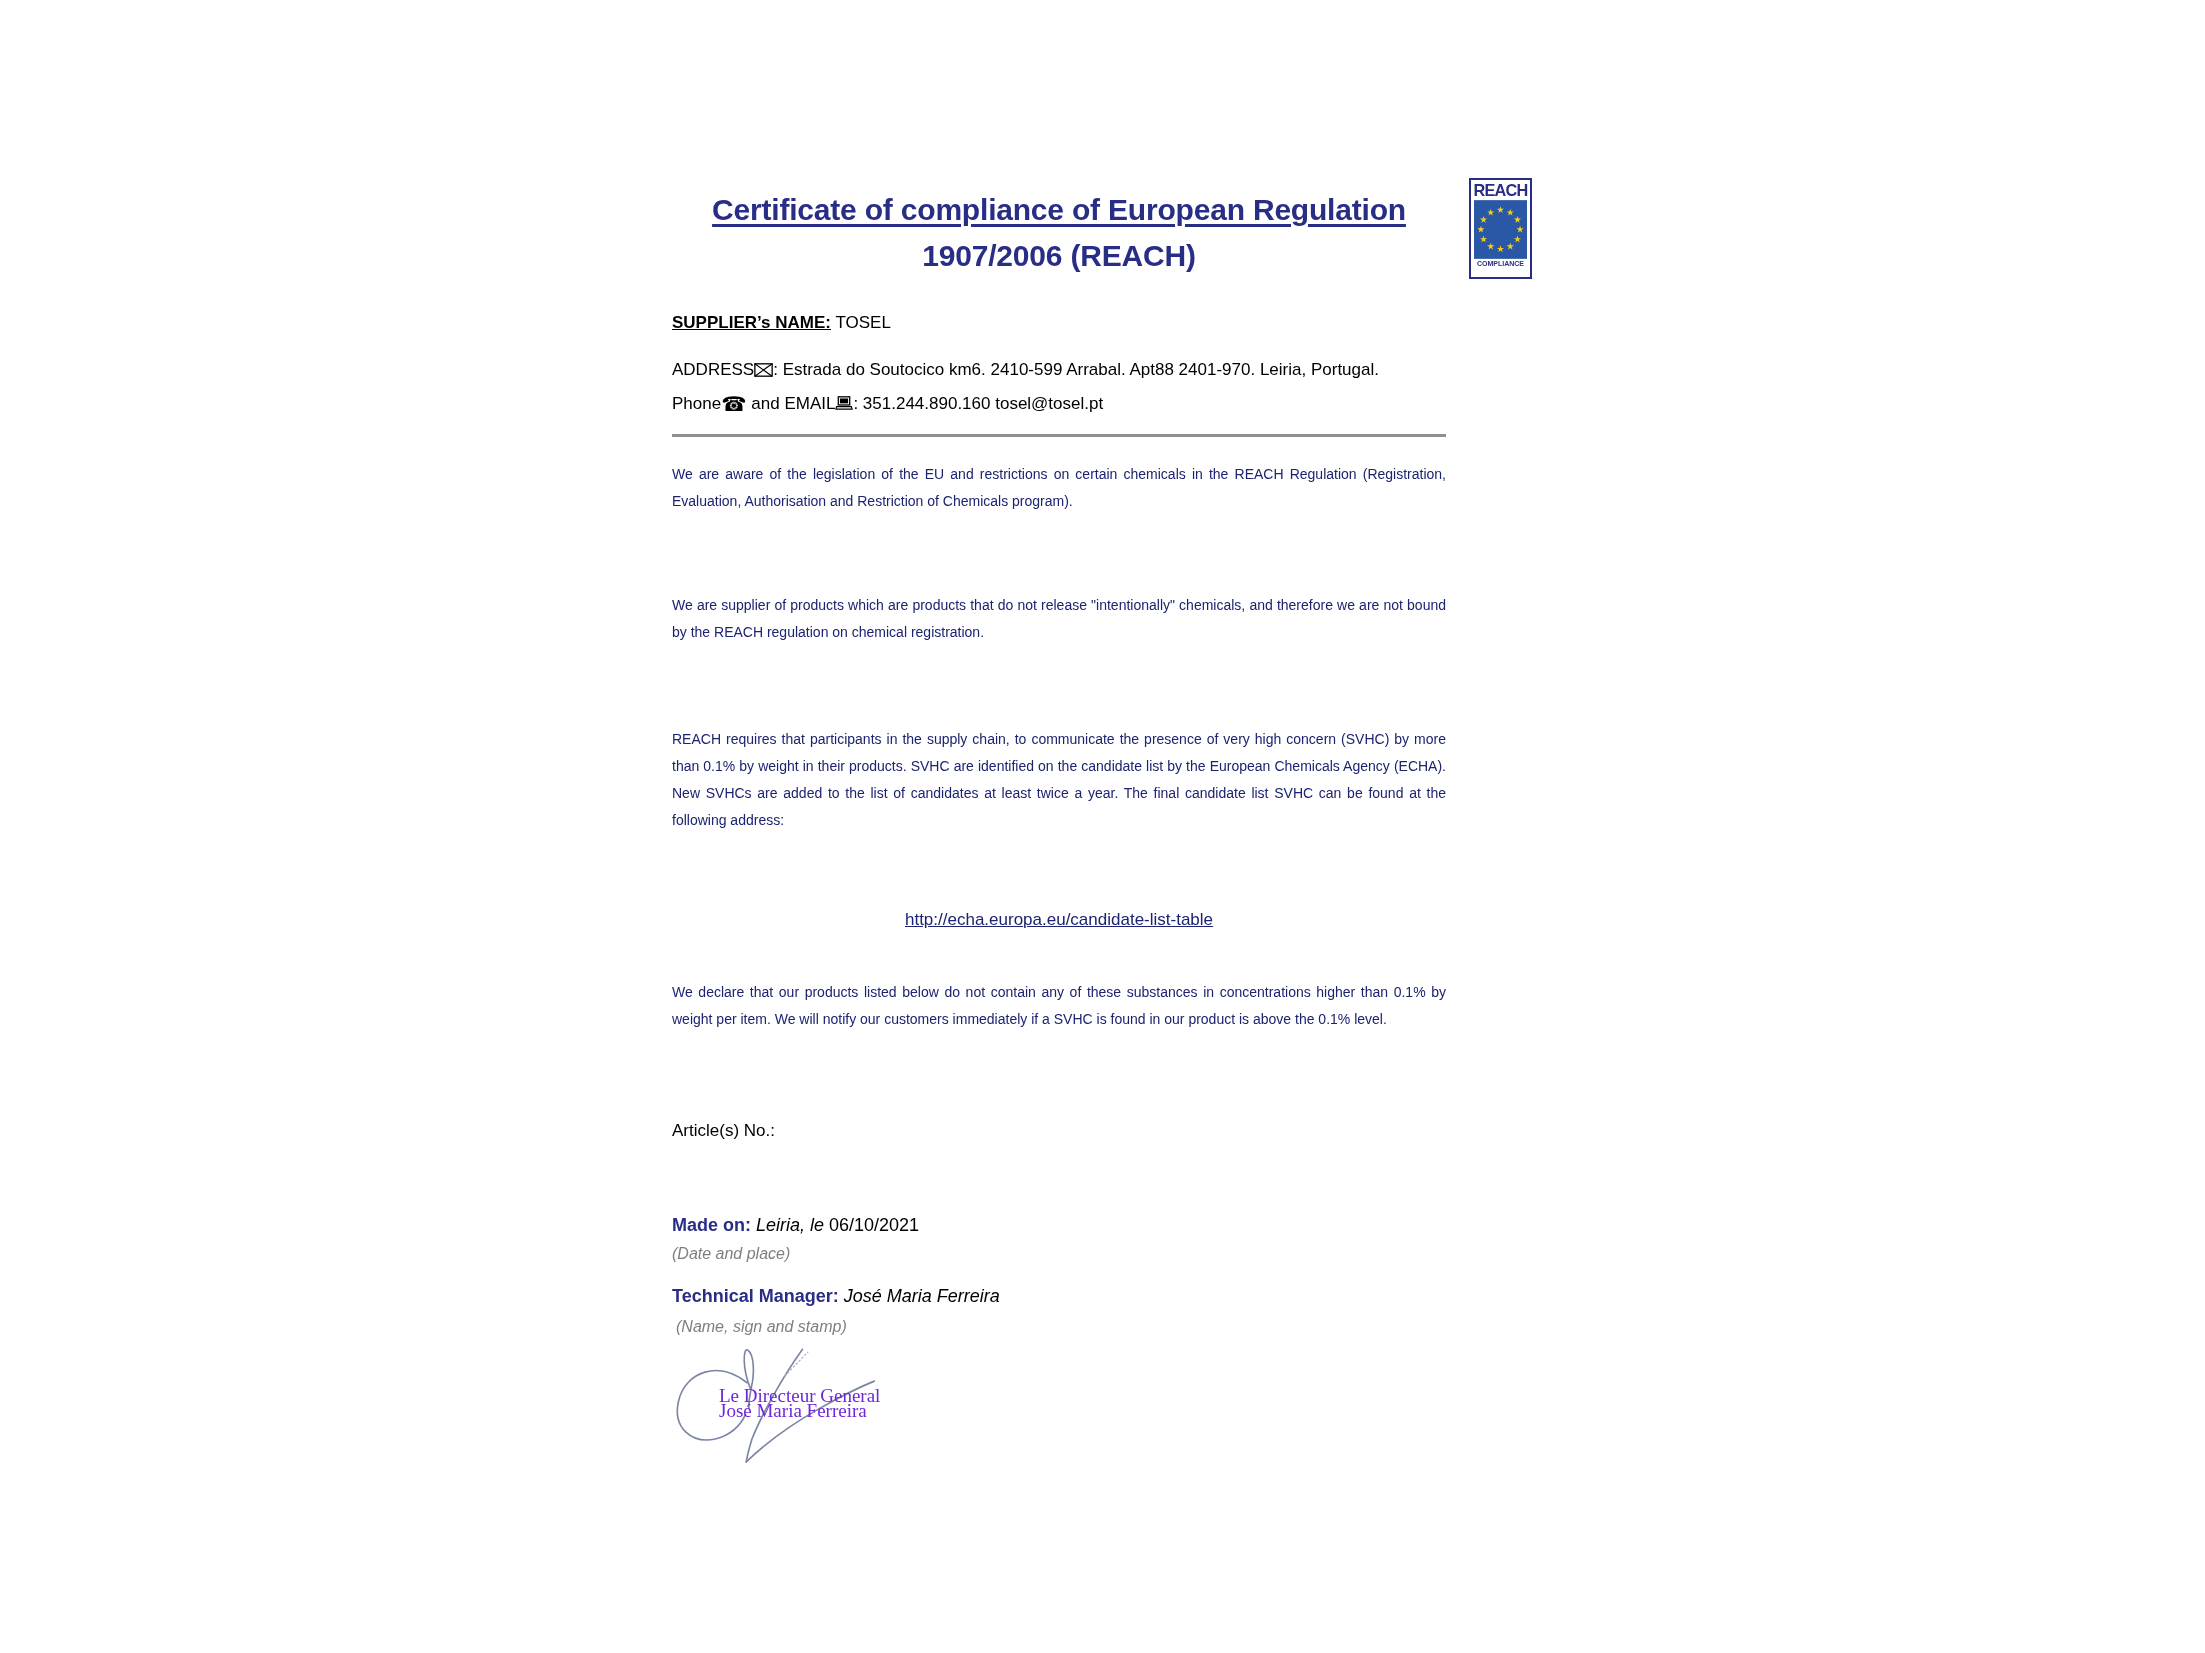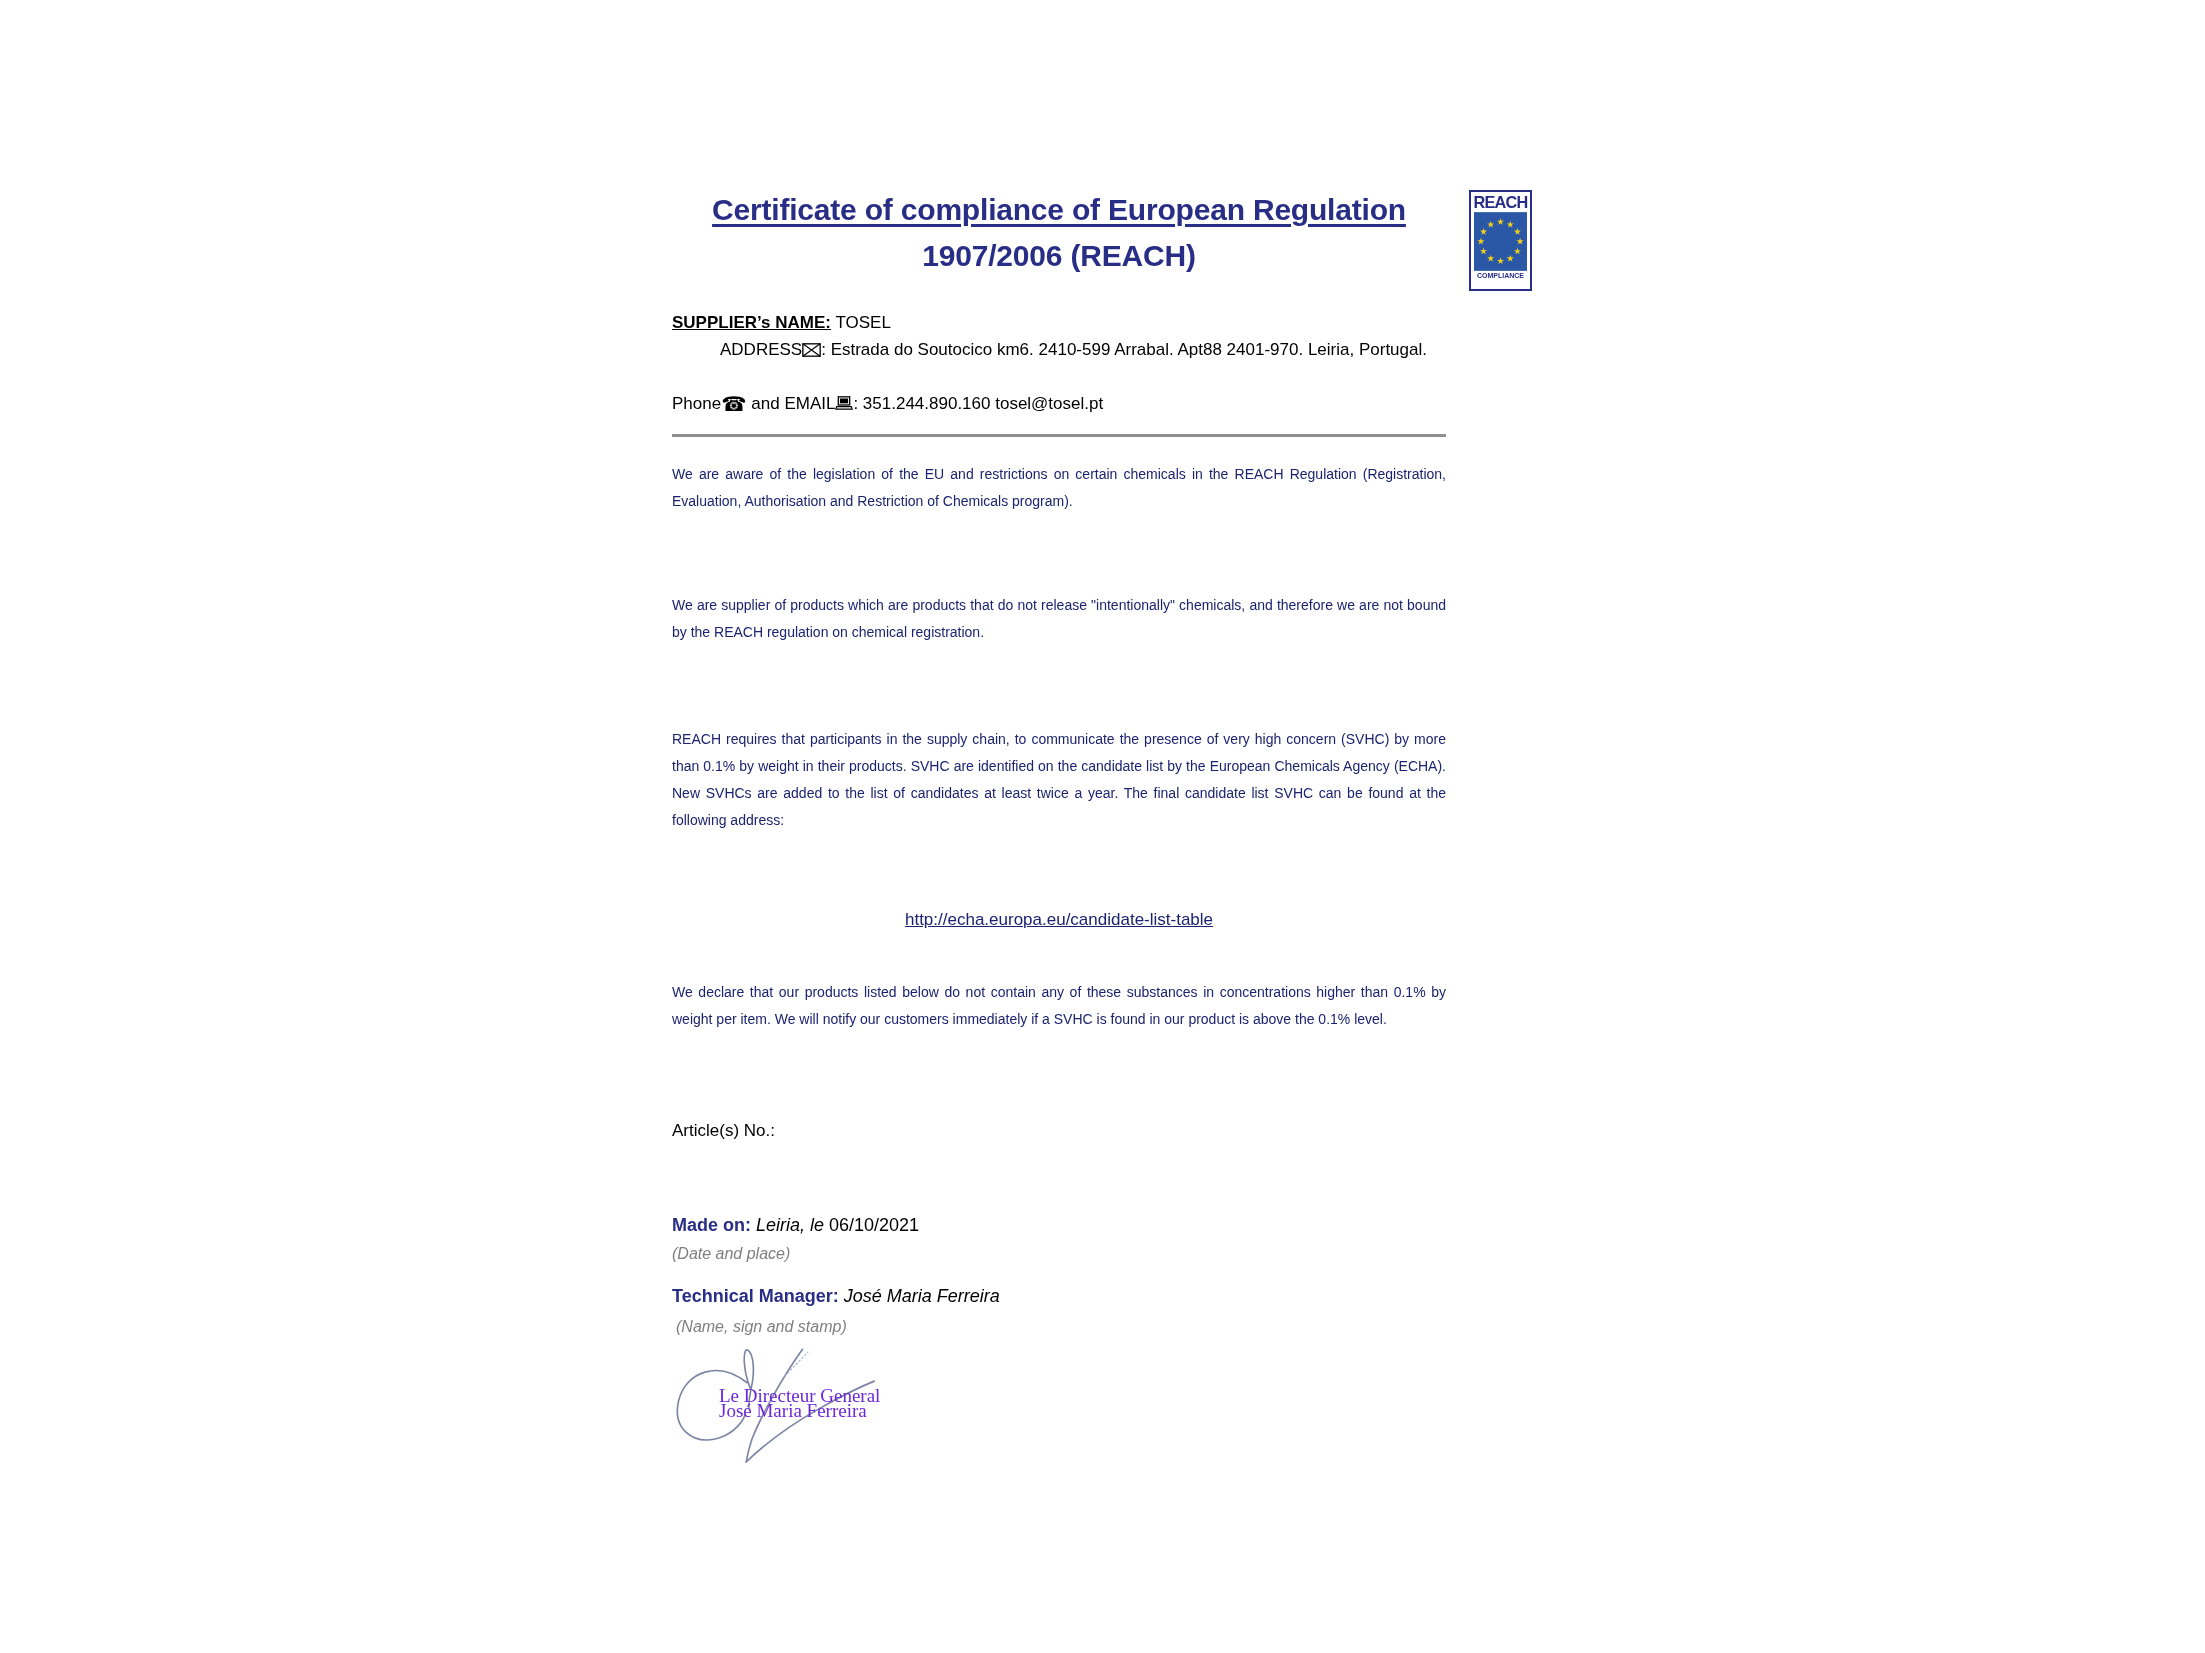--- a/index.html
+++ b/index.html
@@ -21,21 +21,21 @@
     font-size: 30px; font-weight: bold;
     line-height: 46px;
     color: #282d85;
     letter-spacing: -0.2px;
   }
   .doc-title .u { text-decoration: underline; text-underline-offset: 4.1px; }
 
   
   .reach-logo {
     position: absolute;
-    left: 1469px; top: 190px;
+    left: 1469px; top: 178px;
     width: 63px; height: 101px;
     border: 2.4px solid #282d85;
     background: #ffffff;
     box-sizing: border-box;
     display: flex; flex-direction: column; align-items: center;
   }
   .reach-logo-top {
     font-size: 16.3px; font-weight: bold; color: #282d85;
     letter-spacing: -0.8px; line-height: 19.6px; padding-top: 0.8px;
   }
@@ -149,21 +149,21 @@
       <use href="#star" x="11.7" y="24"></use>
       <use href="#star" x="20.5" y="15.2"></use>
     </svg>
     <div class="reach-logo-bottom">COMPLIANCE</div>
   </div>
 
   <div class="sup-line" style="top:309px;">
     <span class="b u2">SUPPLIER’s NAME:</span><span> TOSEL</span>
   </div>
 
-  <div class="sup-line sup-just" style="top:336px;margin-left:48px;">
+  <div class="sup-line sup-just" style="top:356px;">
     <span>ADDRESS</span><svg class="icon-inline" width="19" height="14" viewBox="0 0 23 17">
         <rect x="1" y="1" width="21" height="15" fill="none" stroke="#000" stroke-width="1.6"></rect>
         <path d="M1 1 L22 16 M22 1 L1 16" stroke="#000" stroke-width="1.4" fill="none"></path>
       </svg><span>: Estrada do Soutocico km6. 2410-599 Arrabal. Apt88 2401-970. Leiria, Portugal.</span>
   </div>
 
   <div class="sup-line" style="top:390px;">
     <span>Phone</span><span class="phone-glyph">☎</span><span> and EMAIL</span><svg class="icon-inline" width="18" height="14.7" viewBox="0 0 22 18">
         <rect x="4" y="1" width="14" height="10" fill="none" stroke="#000" stroke-width="1.6"></rect>
         <rect x="6" y="3" width="10" height="6" fill="#000"></rect>

